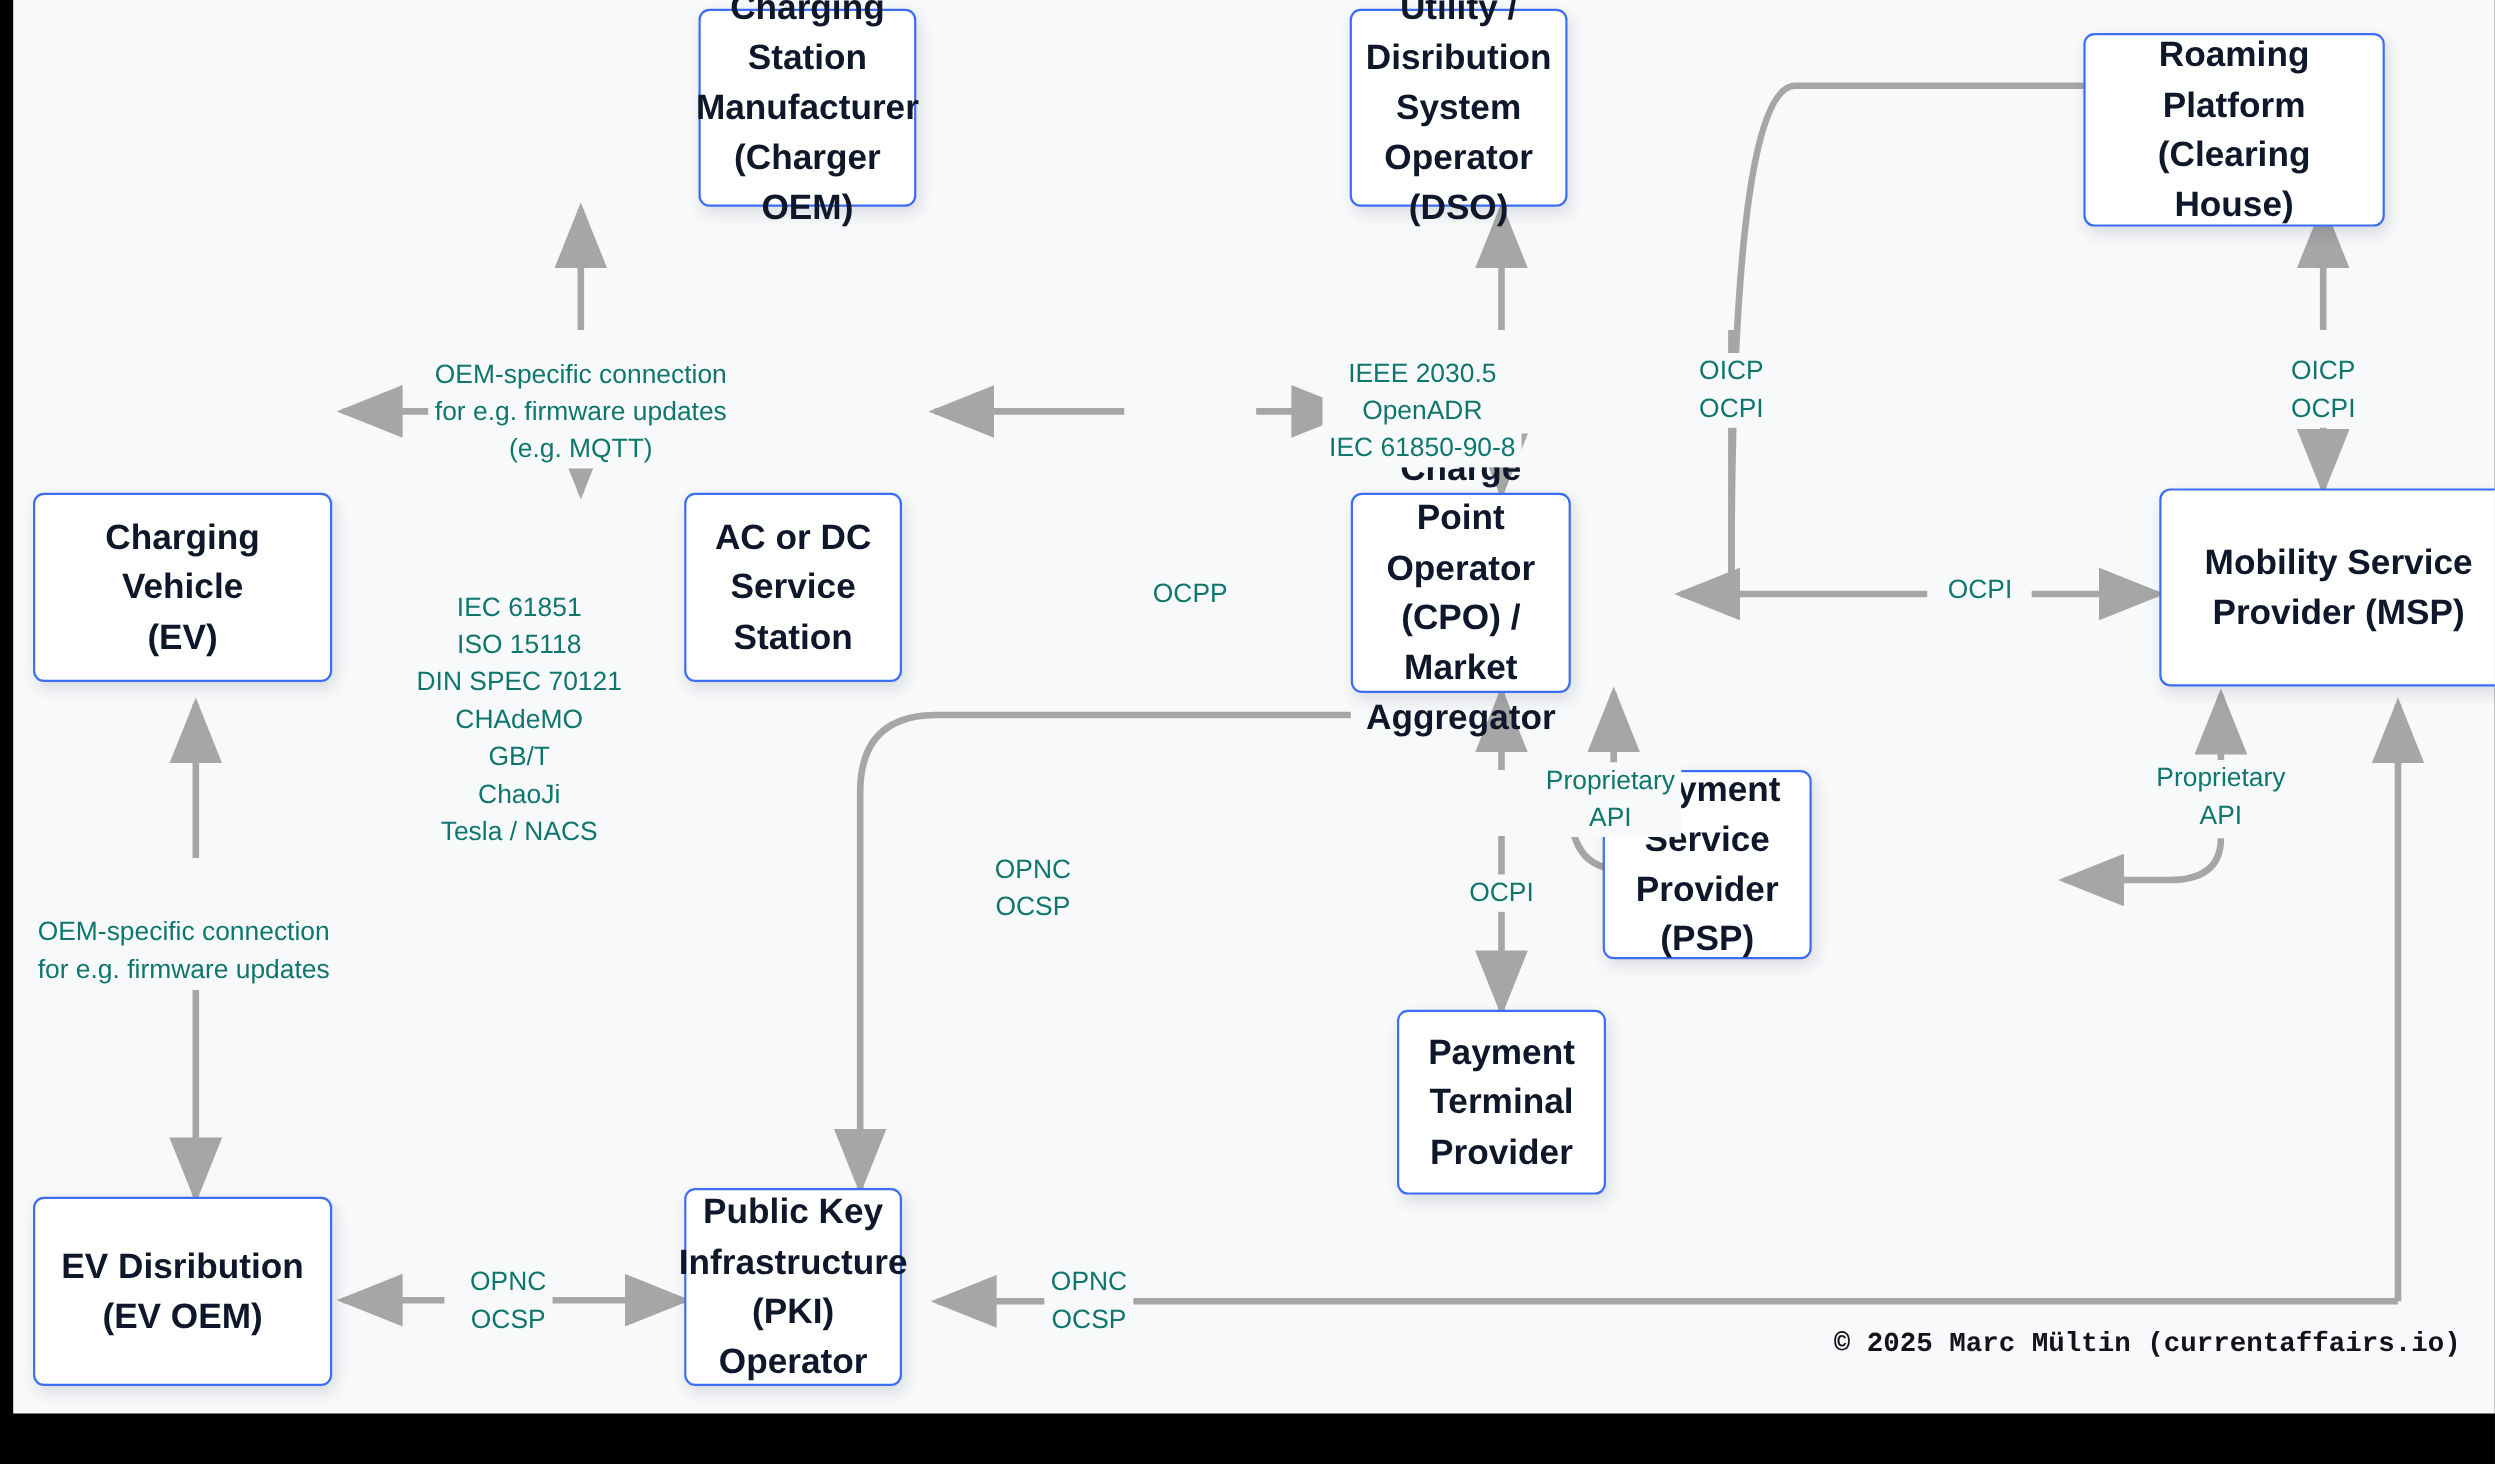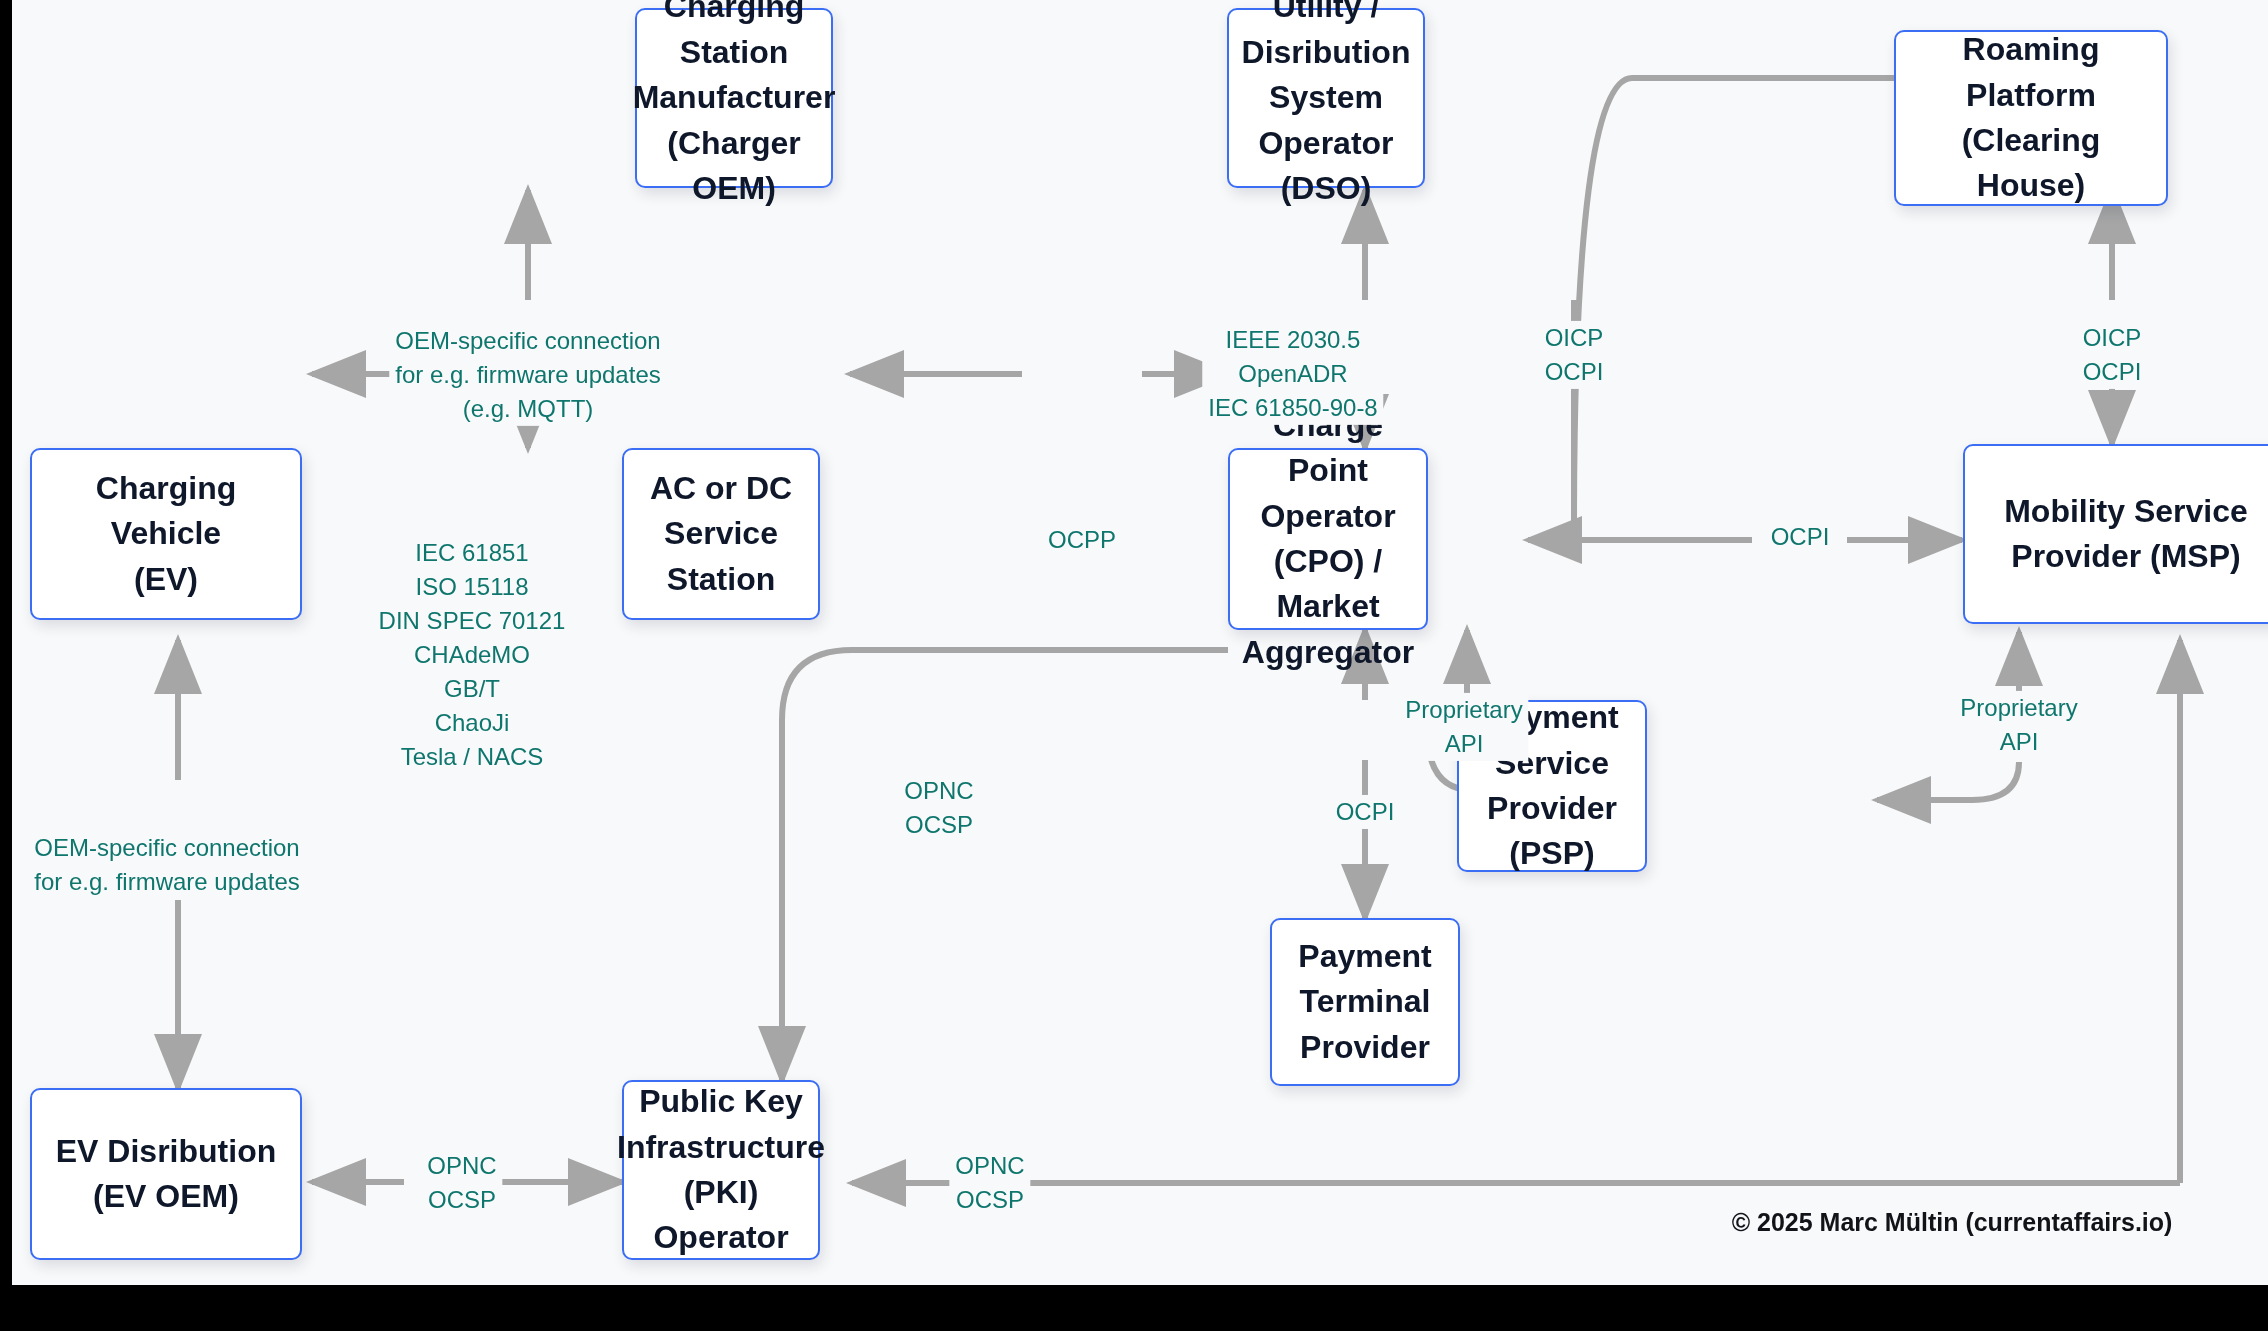--- a/index.html
+++ b/index.html
@@ -226,15 +226,15 @@
 
   <div class="edge-label" style="left:155px; top:865px;">OEM-specific connection
 for e.g. firmware updates</div>
 
   <div class="edge-label" style="left:450px; top:1183px;">OPNC
 OCSP</div>
 
   <div class="edge-label" style="left:978px; top:1183px;">OPNC
 OCSP</div>
 
-  <div class="credit" style="left:1940px; top:1222px;">© 2025 Marc Mültin (currentaffairs.io)</div>
+  <div class="credit" style="left:1940px; top:1222px;font-family:Liberation Mono, monospace;">© 2025 Marc Mültin (currentaffairs.io)</div>
 
 </div>
 
 </body></html>

